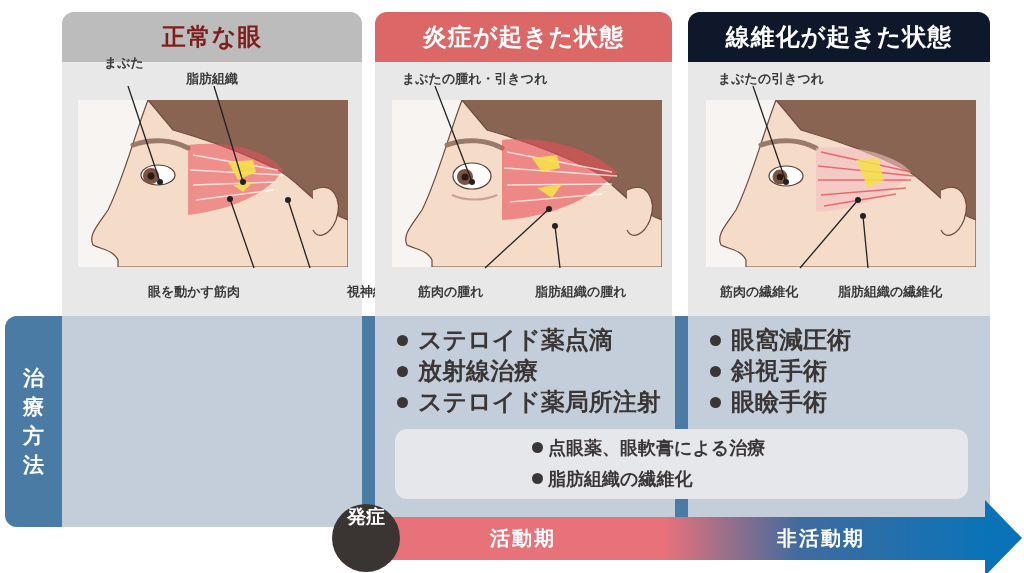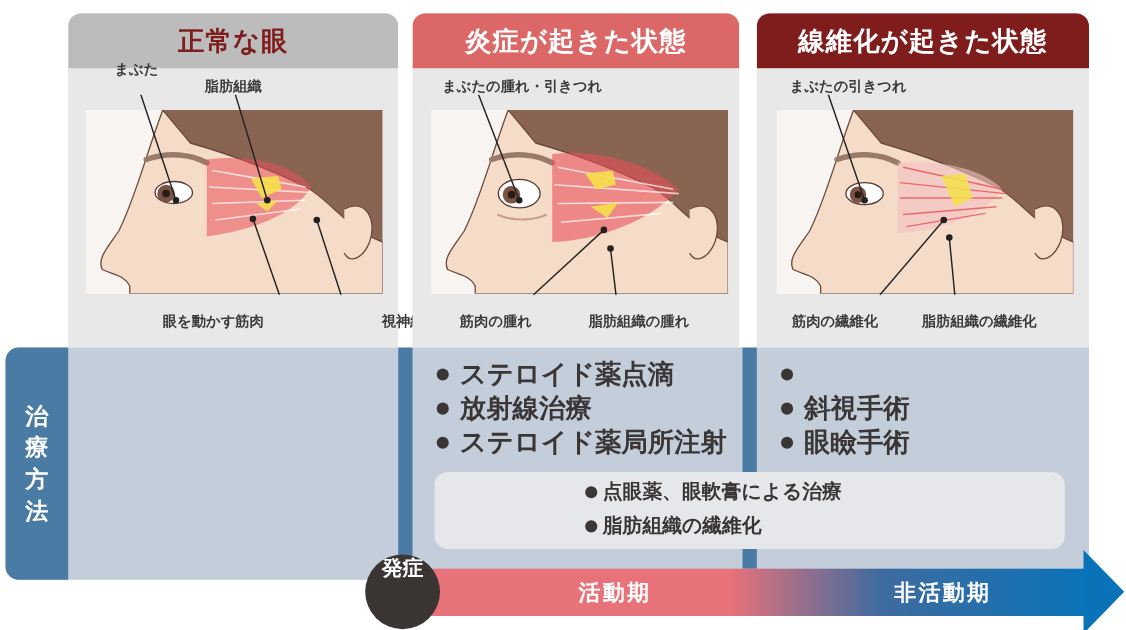--- a/index.html
+++ b/index.html
@@ -3,21 +3,21 @@
 <meta charset="utf-8">
 <style>
   * { box-sizing: border-box; margin: 0; padding: 0; }
   html, body { width: 1024px; height: 573px; background: #ffffff; overflow: hidden; }
   body { position: relative; font-family: "DejaVu Sans", "Liberation Sans", sans-serif; color: #333; }
 
   .col-panel { position: absolute; top: 12px; height: 304px; background: #e8e8e8; border-radius: 12px 12px 0 0; overflow: hidden; }
   .col-header { height: 50px; display: flex; align-items: center; justify-content: center; font-weight: bold; font-size: 24px; letter-spacing: 1px; }
   .col-header.normal { background: #bcbcbc; color: #7f1d1d; }
   .col-header.inflam { background: #db6766; color: #ffffff; }
-  .col-header.fibro  { background: #7f1d1d; color: #ffffff; }
+  .col-header.fibro  { background: #0f172a; color: #ffffff; }
 
   .label { position: absolute; font-size: 13px; font-weight: bold; color: #3a3a3a; white-space: nowrap; }
 
   .illus { position: absolute; top: 88px; width: 270px; height: 167px; background: #f7f3f1; overflow: hidden; }
   .illus svg { display: block; }
 
   .leader { position: absolute; }
 
   
   .treat-band { position: absolute; left: 5px; top: 316px; width: 985px; height: 211px; background: #c4ceda; border-radius: 12px 0 0 12px; }
@@ -30,21 +30,21 @@
   .t-list li .dot { display: inline-block; width: 11px; height: 11px; border-radius: 50%; background: #3a3636; margin-right: 10px; }
 
   .shared-box { position: absolute; left: 395px; top: 429px; width: 573px; height: 70px; background: #e6e7ea; border-radius: 12px; }
   .shared-list { position: absolute; left: 532px; top: 432px; list-style: none; }
   .shared-list li { font-size: 18px; font-weight: bold; color: #3a3636; height: 31px; line-height: 31px; display: flex; align-items: center; }
   .shared-list li .dot { display: inline-block; width: 11px; height: 11px; border-radius: 50%; background: #3a3636; margin-right: 5px; }
 
   
   .timeline { position: absolute; left: 365px; top: 517px; width: 622px; height: 43px; background: linear-gradient(to right, #e8727a 0%, #e8727a 48%, #3f6b9f 70%, #0a73b8 100%); }
   .arrow-head { position: absolute; left: 985px; top: 500px; width: 0; height: 0; border-top: 38px solid transparent; border-bottom: 38px solid transparent; border-left: 37px solid #0a73b8; }
-  .phase { position: absolute; top: 517px; height: 31px; line-height: 43px; color: #fff; font-weight: bold; font-size: 20px; letter-spacing: 2px; margin-left: 36px; }
+  .phase { position: absolute; top: 517px; height: 31px; line-height: 43px; color: #fff; font-weight: bold; font-size: 20px; letter-spacing: 2px; }
   .onset { position: absolute; left: 332px; top: 504px; width: 68px; height: 68px; border-radius: 50%; background: #3a3432; color: #fff; font-weight: bold; font-size: 19px; display: flex; align-items: flex-start; justify-content: center; }
 </style>
 </head>
 <body>
 
 <div class="col-panel" style="left:62px; width:300px;">
   <div class="col-header normal">正常な眼</div>
 </div>
 <div class="label" style="left:104px; top:54px;">まぶた</div>
 <div class="label" style="left:186px; top:70px;">脂肪組織</div>
@@ -160,20 +160,21 @@
     </li>
   <li>
       <span class="dot"></span>
       <span>ステロイド薬局所注射</span>
     </li>
 </ul>
 
 <ul class="t-list" style="left:710px; top:325px;">
   <li>
       <span class="dot"></span>
+      <span>眼窩減圧術</span>
     </li>
   <li>
       <span class="dot"></span>
       <span>斜視手術</span>
     </li>
   <li>
       <span class="dot"></span>
       <span>眼瞼手術</span>
     </li>
 </ul>

